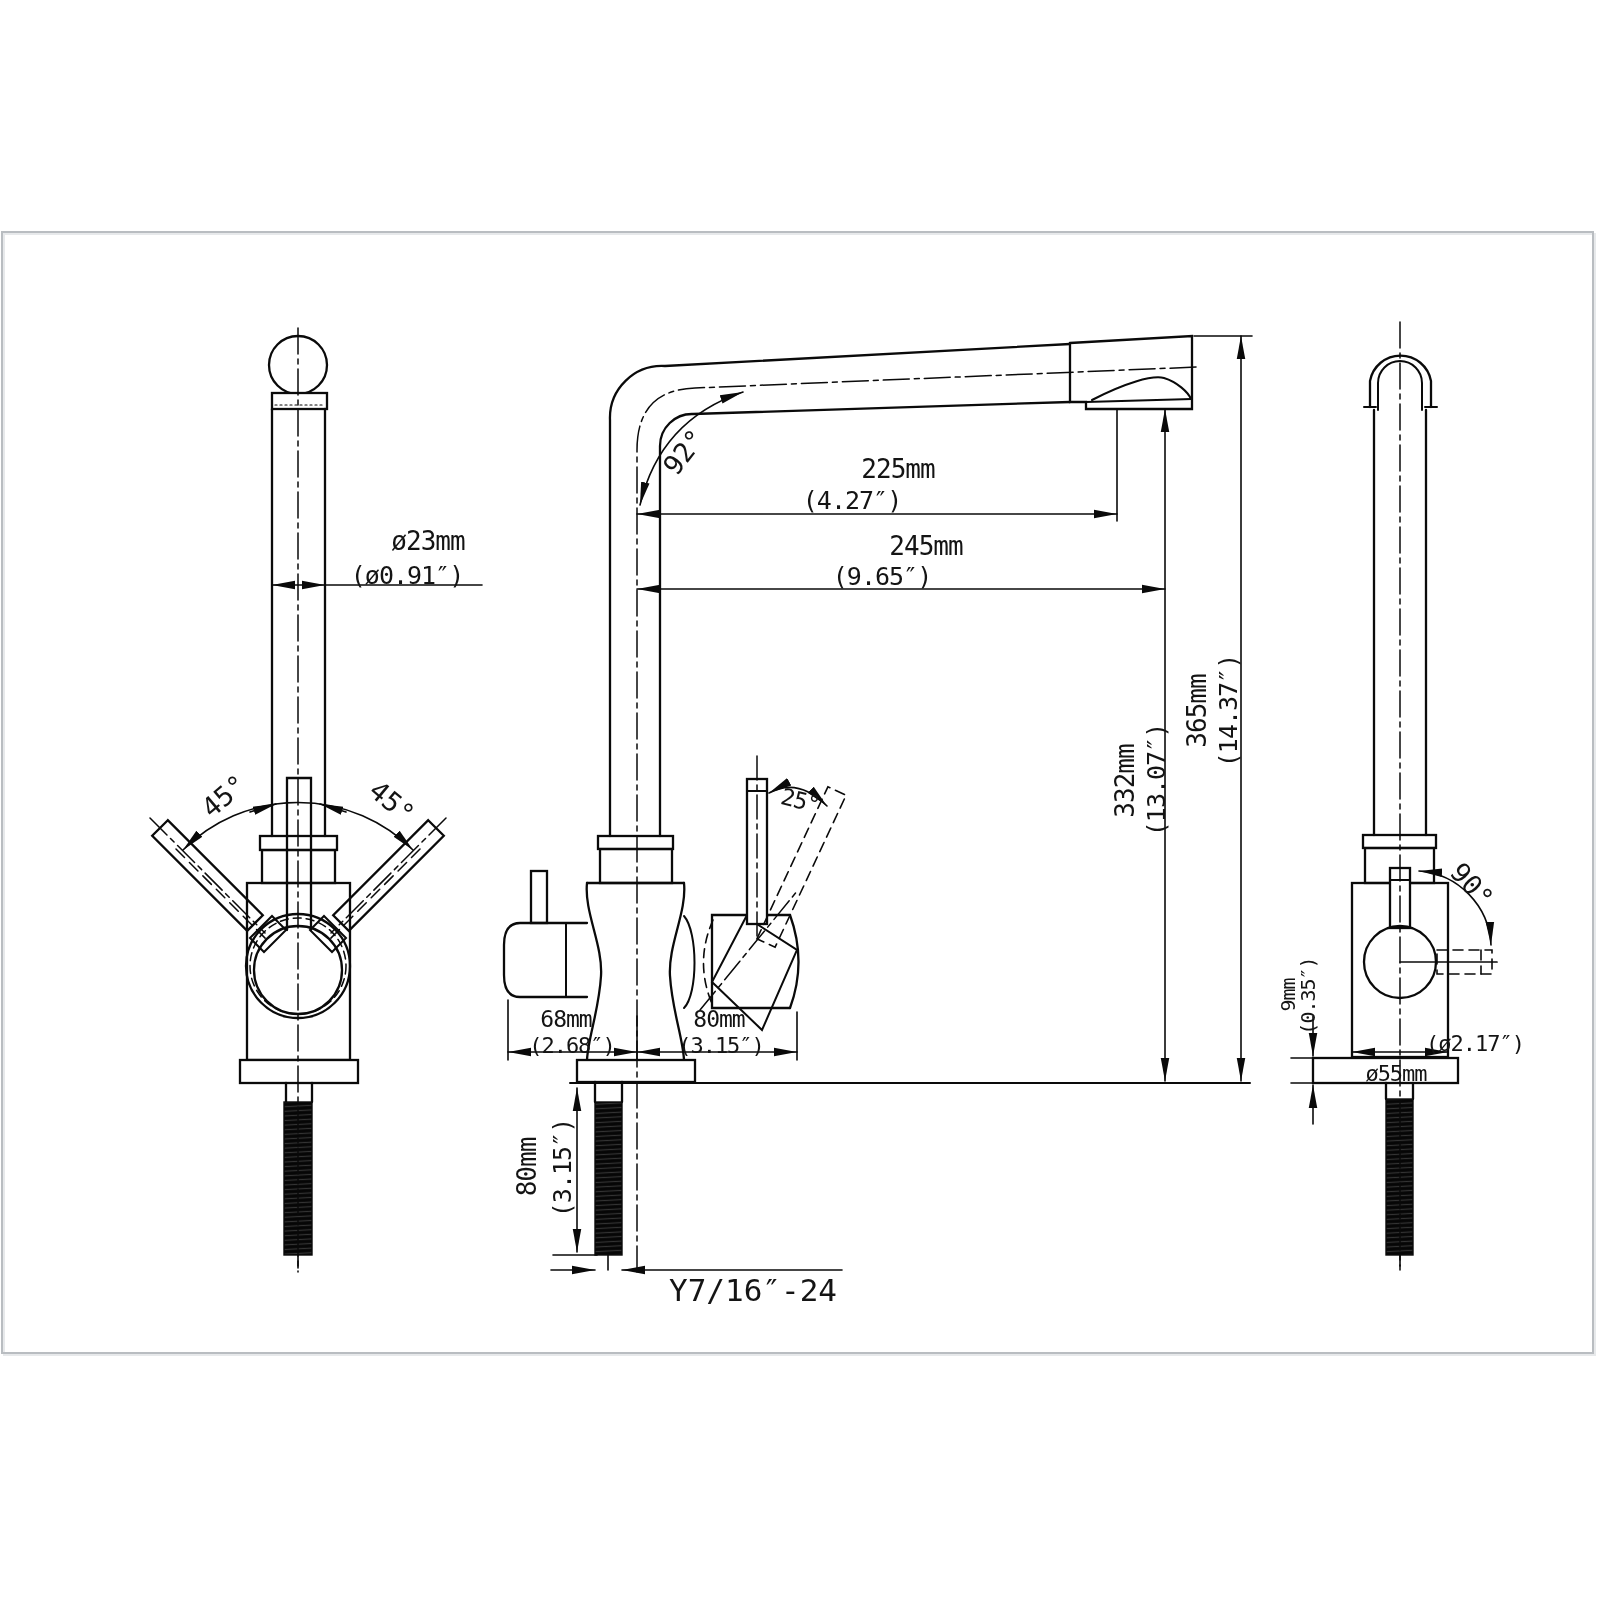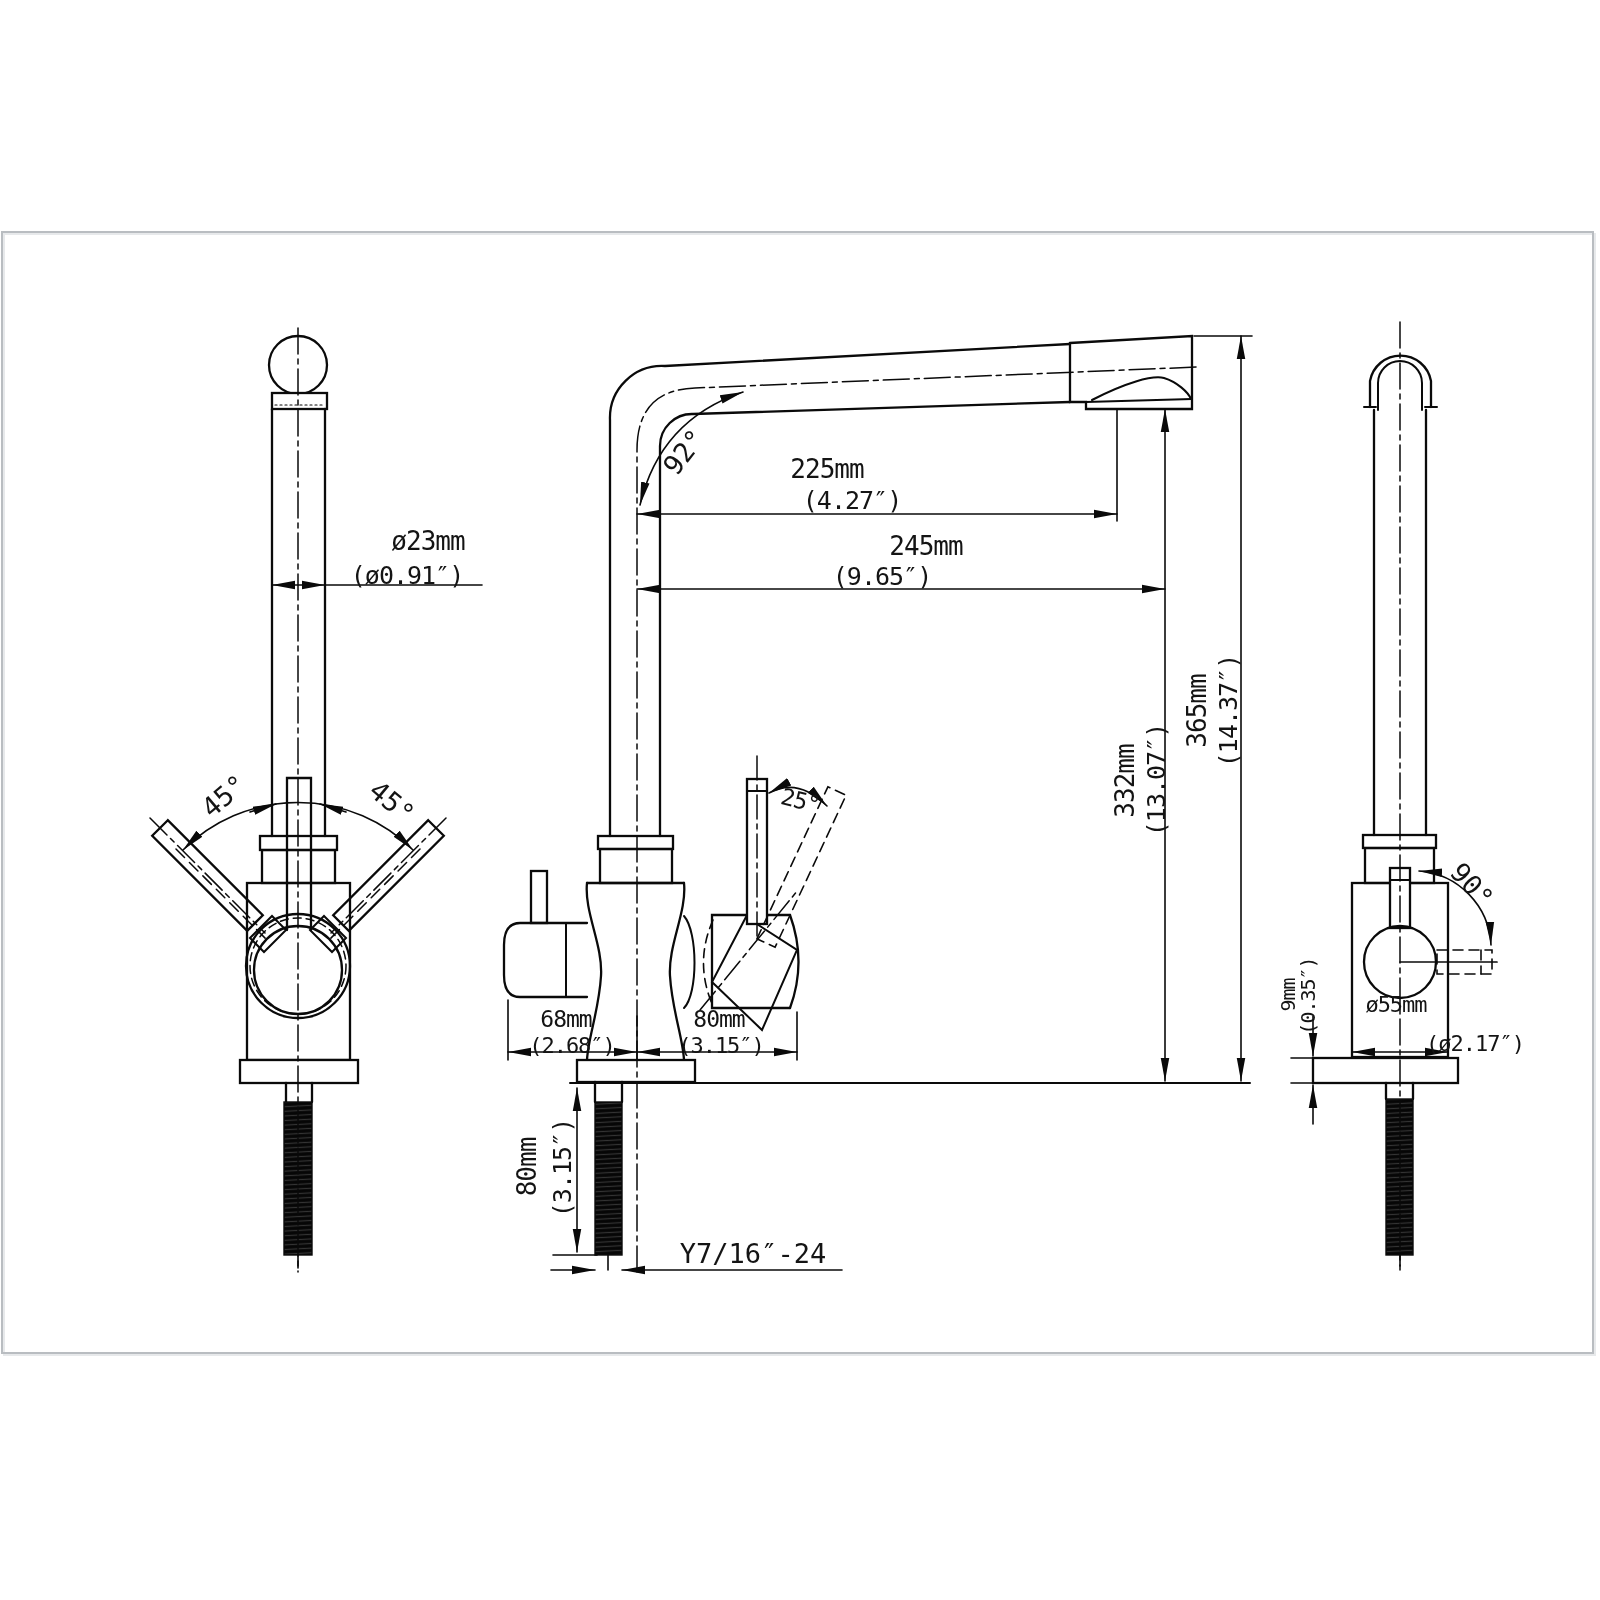--- a/index.html
+++ b/index.html
@@ -7,21 +7,21 @@
          font-family:"DejaVu Sans Mono", monospace;}
   #linework{position:absolute;left:0;top:0;}
   .lbl{position:absolute;color:#141414;white-space:nowrap;letter-spacing:-1px;
        transform:translate(-50%,-50%) rotate(var(--rot,0deg));
        font-family:"DejaVu Sans Mono", monospace;line-height:1;}
   .s26{font-size:26px;}
   .s25{font-size:25px;}
   .s23{font-size:23px;}
   .s22{font-size:22px;}
   .s20{font-size:20px;}
-  .s27{font-size:27px;}
+  .s27{font-size:31px;margin-top:37px;}
   .ang{font-size:27px;letter-spacing:0;}
 </style>
 </head>
 <body>
 
 <div id="stage">
 
 <svg id="linework" width="1600" height="1600" viewBox="0 0 1600 1600">
   <defs>
     <marker id="ah" viewBox="0 0 13 9" refX="13" refY="4.5" markerWidth="14.5" markerHeight="10" orient="auto-start-reverse">
@@ -176,36 +176,36 @@
     </g>
   </g>
 </svg>
 
 <div class="lbl s26" style="left:428px;top:541px">ø23mm</div>
 <div class="lbl s25" style="left:407px;top:575px">(ø0.91″)</div>
 <div class="lbl ang" style="left:224px;top:796px;--rot:-40deg">45°</div>
 <div class="lbl ang" style="left:392px;top:802px;--rot:40deg">45°</div>
 
 <div class="lbl ang" style="left:684px;top:452px;--rot:-52deg">92°</div>
-<div class="lbl s26" style="left:827px;top:469px">225mm</div>
+<div class="lbl s26" style="left:898px;top:469px">225mm</div>
 <div class="lbl s25" style="left:852px;top:500px">(4.27″)</div>
 <div class="lbl s26" style="left:926px;top:546px">245mm</div>
 <div class="lbl s25" style="left:882px;top:576px">(9.65″)</div>
 <div class="lbl s26" style="left:1125px;top:781px;--rot:-90deg">332mm</div>
 <div class="lbl s25" style="left:1156px;top:780px;--rot:-90deg">(13.07″)</div>
 <div class="lbl s26" style="left:1197px;top:711px;--rot:-90deg">365mm</div>
 <div class="lbl s25" style="left:1228px;top:711px;--rot:-90deg">(14.37″)</div>
 <div class="lbl s23" style="left:800px;top:801px;--rot:14deg">25°</div>
 <div class="lbl s23" style="left:566px;top:1019px">68mm</div>
 <div class="lbl s22" style="left:572px;top:1046px">(2.68″)</div>
 <div class="lbl s23" style="left:719px;top:1019px">80mm</div>
 <div class="lbl s22" style="left:721px;top:1046px">(3.15″)</div>
 <div class="lbl s26" style="left:527px;top:1167px;--rot:-90deg">80mm</div>
 <div class="lbl s25" style="left:562px;top:1168px;--rot:-90deg">(3.15″)</div>
 <div class="lbl s27" style="left:753px;top:1253px;letter-spacing:0">Y7/16″-24</div>
 
 <div class="lbl ang" style="left:1472px;top:885px;--rot:48deg">90°</div>
 <div class="lbl s20" style="left:1288px;top:995px;--rot:-90deg">9mm</div>
 <div class="lbl s20" style="left:1308px;top:996px;--rot:-90deg">(0.35″)</div>
-<div class="lbl s22" style="left:1396px;top:1005px">ø55mm</div>
+<div class="lbl s22" style="left:1396px;top:1074px">ø55mm</div>
 <div class="lbl s22" style="left:1475px;top:1044px">(ø2.17″)</div>
 
 </div>
 
 </body></html>

